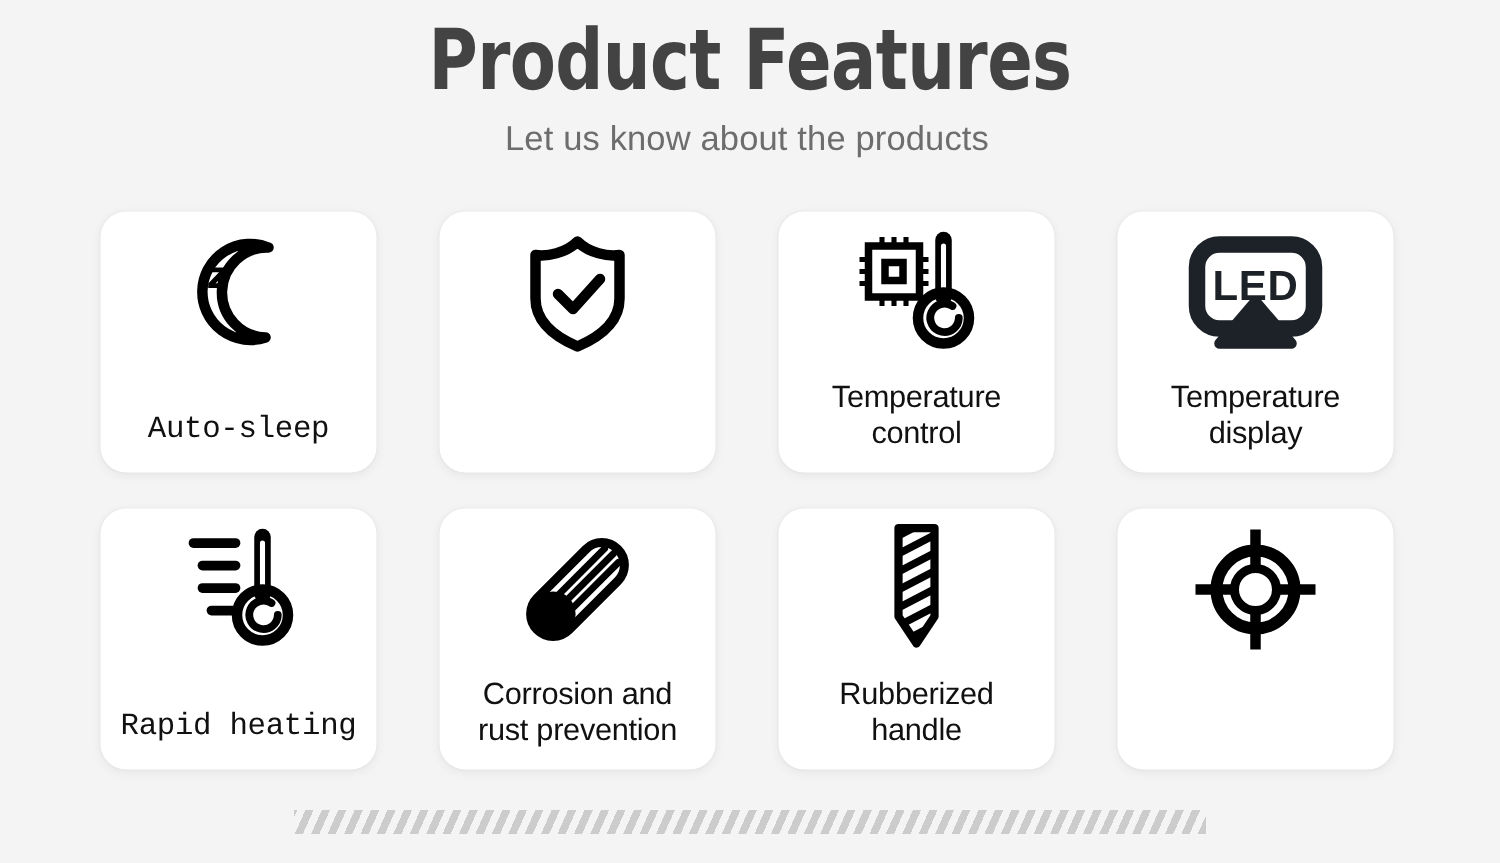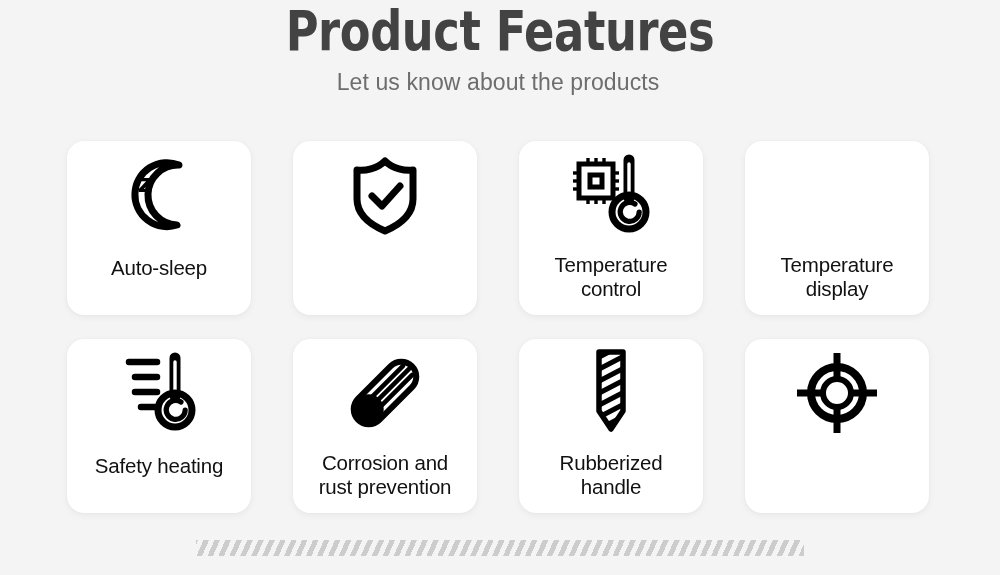--- a/index.html
+++ b/index.html
@@ -13,21 +13,21 @@
     font-family: "Liberation Sans", sans-serif;
     overflow: hidden;
     position: relative;
     -webkit-font-smoothing: antialiased;
   }
 
   
   .header {
     width: 100%;
     text-align: center;
-    padding-top: 2px;
+    padding-top: 12px;
     box-sizing: border-box;
   }
   .page-title {
     font-family: "DejaVu Sans", sans-serif;
     font-size: 56px;
     font-weight: 700;
     letter-spacing: -0.5px;
     color: #434343;
     line-height: 1.05;
     margin: 0;
@@ -89,21 +89,22 @@
     font-size: 20.5px;
     font-weight: 400;
     color: #111111;
     line-height: 1.16;
     letter-spacing: -0.2px;
     padding: 0 6px;
     box-sizing: border-box;
     white-space: pre-line;
   }
   .card-label.one-line {
-    bottom: 35px;
+    bottom: 16px;
+    font-family: Liberation Mono, monospace;
   }
 
   
   .hatch-band {
     position: absolute;
     left: 196px;
     top: 540px;
     width: 608px;
     height: 16px;
     background-image: repeating-linear-gradient(
@@ -171,20 +172,27 @@
 
         <circle cx="58" cy="58" r="17" fill="none" stroke="#000000" stroke-width="7"></circle>
         <path d="M64 50 a9.5 9.5 0 1 0 4.2 8" fill="none" stroke="#000000" stroke-width="5.2" stroke-linecap="round"></path>
       </svg>
     </div>
     <div class="card-label">Temperature
 control</div>
   </div>
 
   <div class="card">
+    <div class="icon-wrap">
+      <svg width="92" height="76" viewBox="0 0 92 76" aria-hidden="true">
+        <rect x="7" y="6" width="78" height="56" rx="15" ry="15" fill="none" stroke="#1d2228" stroke-width="11"></rect>
+        <text x="46" y="43" font-family="Liberation Sans, sans-serif" font-size="28" font-weight="700" fill="#1d2228" text-anchor="middle" letter-spacing="0.5">LED</text>
+        <path d="M46 44 L70 72 L22 72 Z" fill="#1d2228" stroke="#1d2228" stroke-width="7" stroke-linejoin="round"></path>
+      </svg>
+    </div>
     <div class="card-label">Temperature
 display</div>
   </div>
 
   <div class="card">
     <div class="icon-wrap">
       <svg width="80" height="82" viewBox="0 0 80 82" aria-hidden="true">
 
         <g stroke="#000000" stroke-width="6.5" stroke-linecap="round">
           <line x1="10" y1="10" x2="38" y2="10"></line>
@@ -193,21 +201,21 @@
           <line x1="22" y1="55" x2="38" y2="55"></line>
         </g>
 
         <path d="M56 6 L56 44" stroke="#000000" stroke-width="11" stroke-linecap="round" fill="none"></path>
         <path d="M56 10 L56 42" stroke="#ffffff" stroke-width="3.4" stroke-linecap="round" fill="none"></path>
 
         <circle cx="56" cy="58" r="17" fill="none" stroke="#000000" stroke-width="7"></circle>
         <path d="M62 50 a9.5 9.5 0 1 0 4.2 8" fill="none" stroke="#000000" stroke-width="5.2" stroke-linecap="round"></path>
       </svg>
     </div>
-    <div class="card-label one-line">Safety heating</div>
+    <div class="card-label one-line">Rapid heating</div>
   </div>
 
   <div class="card">
     <div class="icon-wrap">
       <svg width="92" height="80" viewBox="0 0 92 80" aria-hidden="true">
         <defs>
           <clipPath id="rodClip">
             <path d="M18 62 a22 22 0 0 1 0 -31 L58 -4 a22 22 0 0 1 31 31 L49 67 a22 22 0 0 1 -31 -5 Z"></path>
           </clipPath>
         </defs>

